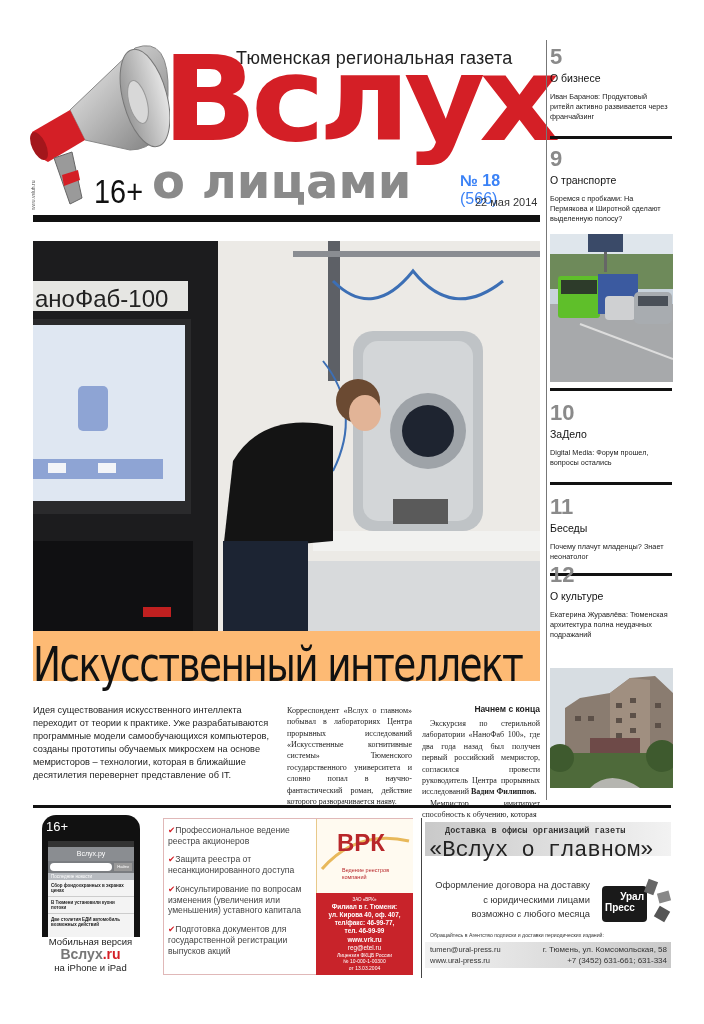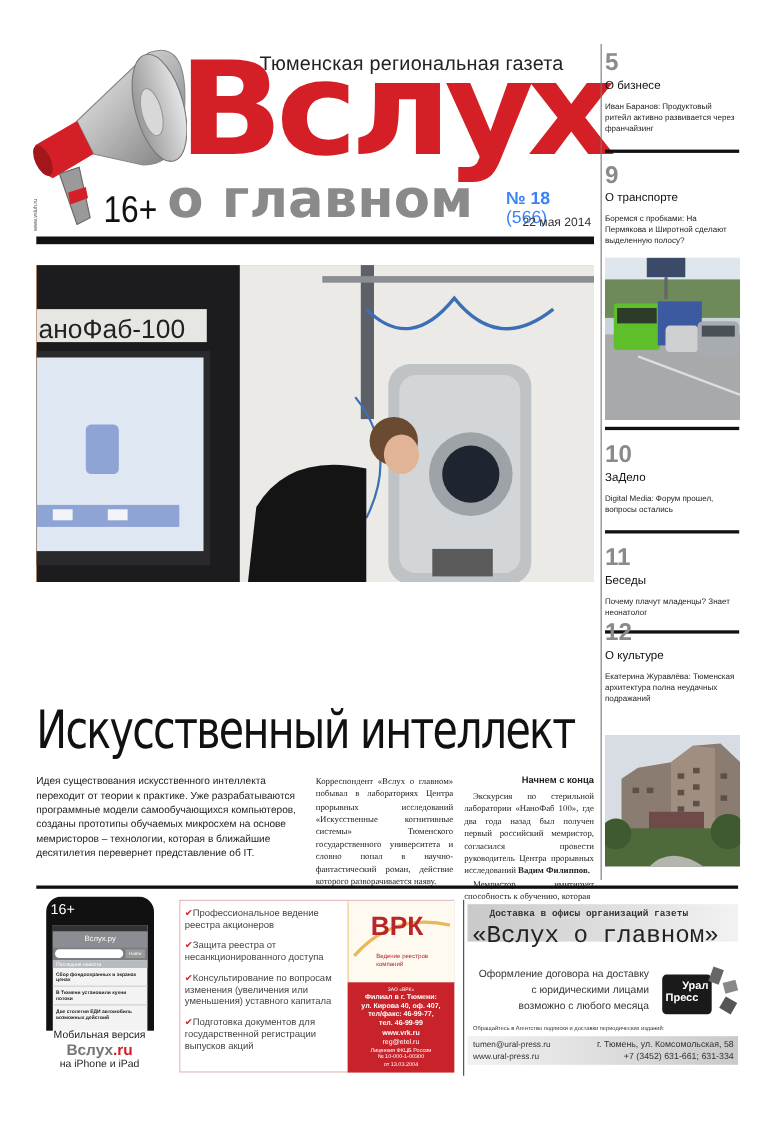--- a/index.html
+++ b/index.html
@@ -22,21 +22,21 @@
   
   .sidebar { position: absolute; left: 546px; top: 40px; width: 126px; height: 760px; border-left: 1px solid #777; }
   .sb-section { position: absolute; left: 3px; width: 122px; }
   .sb-num { font-size: 22px; font-weight: bold; color: #8a8a8a; line-height: 1; }
   .sb-cat { font-size: 10.5px; color: #111; margin-top: 4px; }
   .sb-text { font-size: 7.3px; color: #222; margin-top: 8px; line-height: 1.35; }
   .sb-rule { position: absolute; left: 3px; width: 122px; height: 3px; background: #111; }
   .sb-photo { position: absolute; left: 3px; width: 123px; overflow: hidden; }
 
   
-  .main-photo { position: absolute; left: 33px; top: 241px; width: 507px; height: 288px; background: #f97316; overflow: hidden; }
+  .main-photo { position: absolute; left: 33px; top: 241px; width: 507px; height: 440px; background: #fdba74; overflow: hidden; }
 
   
   .headline { position: absolute; left: 33px; top: 636px; font-family: "DejaVu Sans", sans-serif; font-size: 48px; color: #111; letter-spacing: -2px; transform: scaleX(0.78); transform-origin: left; white-space: nowrap; }
   .lead { position: absolute; left: 33px; top: 704px; width: 250px; font-size: 9.2px; line-height: 1.42; color: #222; }
   .col2 { position: absolute; left: 287px; top: 705px; width: 125px; font-family: "Liberation Serif", serif; font-size: 8px; line-height: 1.42; color: #222; text-align: justify; }
   .col3 { position: absolute; left: 422px; top: 703px; width: 118px; font-family: "Liberation Serif", serif; font-size: 8px; line-height: 1.42; color: #222; text-align: justify; }
   .col3 .sub { font-family: "Liberation Sans", sans-serif; font-weight: bold; font-size: 8.5px; margin-bottom: 3px; text-align: right; }
   .col3 .ind { text-indent: 8px; }
   .col3 .name { font-weight: bold; }
   .rule-bottom { position: absolute; left: 33px; top: 805px; width: 638px; height: 3px; background: #111; }
@@ -70,21 +70,21 @@
     <path d="M2 92 L40 70 L55 100 L18 122 Q4 116 2 92 Z" fill="#d41f26"></path>
     <ellipse cx="9" cy="106" rx="7" ry="15" transform="rotate(-25 9 106)" fill="#a3161b"></ellipse>
 
     <path d="M24 118 L42 112 L52 158 L40 164 Z" fill="#9a9a9a" stroke="#666"></path>
     <path d="M32 135 L48 130 L50 140 L34 146 Z" fill="#d41f26"></path>
   </svg>
   <div class="vertical-url">www.vsluh.ru</div>
   <div class="title-main">Вслух</div>
   <div class="tagline">Тюменская региональная газета</div>
   <div class="age">16+</div>
-  <div class="title-sub">о главном</div>
+  <div class="title-sub">о лицами</div>
   <div class="issue">
     <b>№</b>
     <b>18</b>
     <span>(566)</span>
   </div>
   <div class="date">22 мая 2014</div>
   <div class="rule-top"></div>
 </div>
 
 <div class="sidebar">

